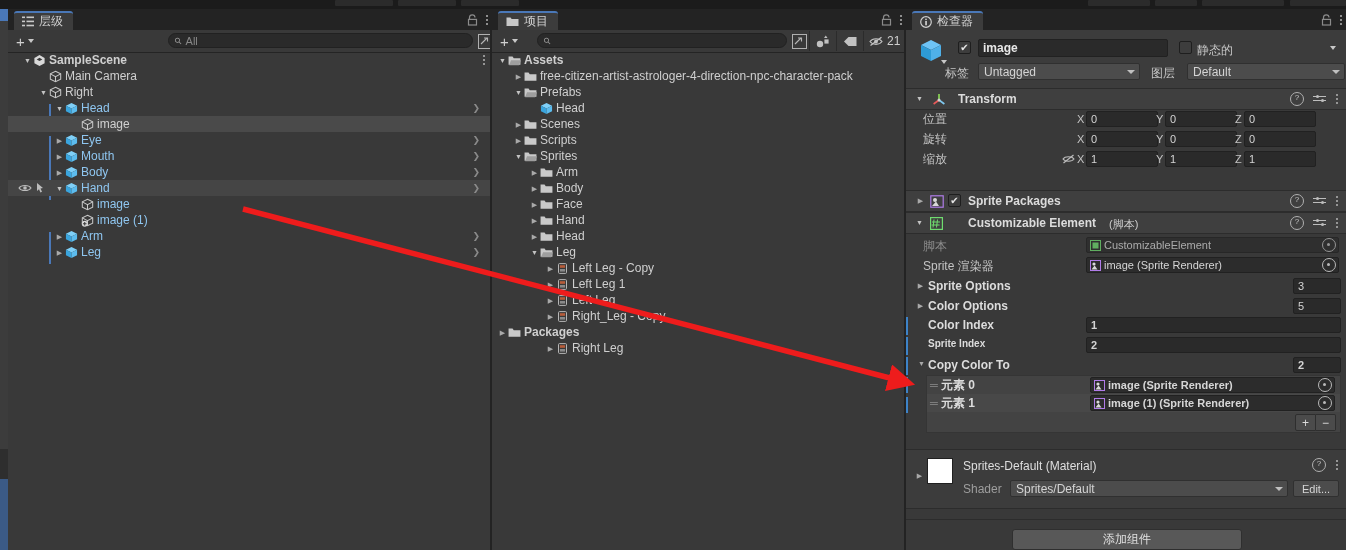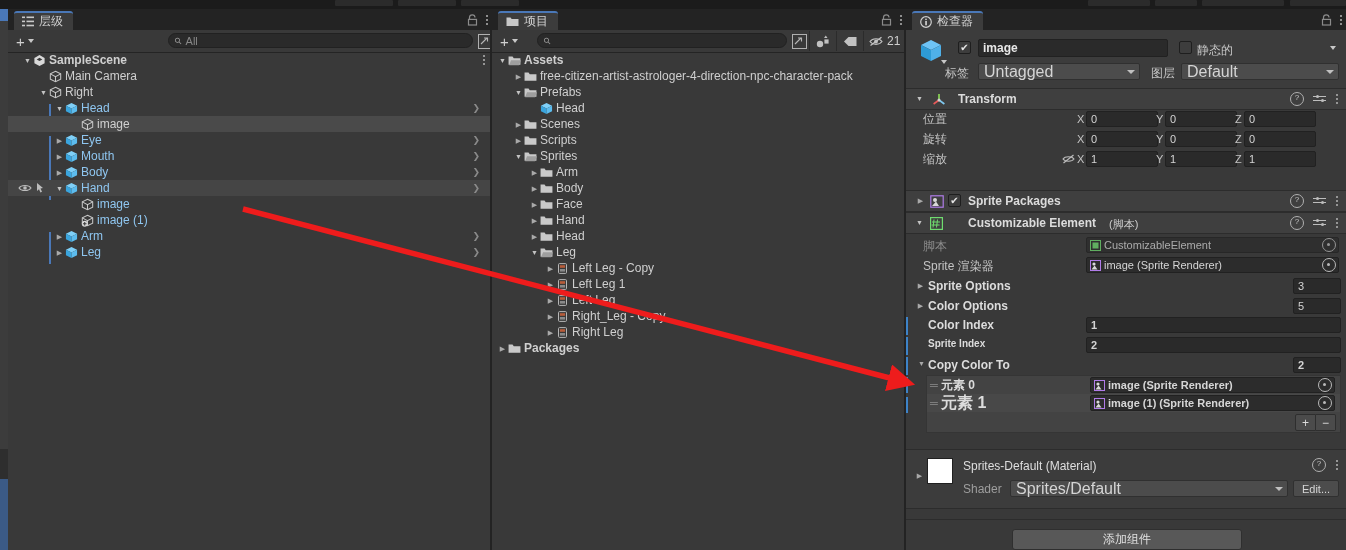--- a/index.html
+++ b/index.html
@@ -62,21 +62,21 @@
   
   .insp-row{display:flex;align-items:center;height:20px;}
   .insp-label{color:#c4c4c4;font-size:12px;}
   .ifield{
     background:#2a2a2a;border:1px solid #212121;height:16px;border-radius:2px;
     display:flex;align-items:center;padding:0 4px;box-sizing:border-box;color:#d4d4d4;font-size:11px;
   }
   .dropdown{
     background:#4c4c4c;border:1px solid #303030;height:17px;border-radius:2px;
     display:flex;align-items:center;justify-content:space-between;padding:0 4px 0 5px;box-sizing:border-box;
-    color:#d4d4d4;font-size:16px;
+    color:#d4d4d4;font-size:12px;
   }
   .dd-caret{width:0;height:0;border-left:4px solid transparent;border-right:4px solid transparent;border-top:4px solid #c0c0c0;}
   .comp-header{height:20px;background:#3f3f3f;border-top:1px solid #2c2c2c;border-bottom:1px solid #2c2c2c;display:flex;align-items:center;}
   .comp-title{font-weight:bold;font-size:12px;color:#dcdcdc;}
   .help-ico{width:12px;height:12px;border:1px solid #b0b0b0;border-radius:50%;font-size:8px;line-height:10px;text-align:center;color:#c6c6c6;}
   .sliders-ico{width:13px;height:11px;position:relative;}
   .sliders-ico i{position:absolute;left:0;width:13px;height:1px;background:#bdbdbd;}
   .sliders-ico b{position:absolute;width:3px;height:3px;background:#bdbdbd;border-radius:50%;top:-1px;}
   .objfield{
     background:#2c2c2c;border:1px solid #212121;height:16px;border-radius:2px;
@@ -532,36 +532,36 @@
         <span style="display:inline-block;width:53px"></span>
         <span class="tri">▶</span>
         <svg class="cube" style="width:10px;height:11px" viewBox="0 0 10 11">
           <rect x="1" y="0.6" width="8" height="9.8" rx="1" fill="none" stroke="#b6b6b6" stroke-width="1"></rect>
           <rect x="2.4" y="2.2" width="5.2" height="2.6" fill="#b85c3a"></rect>
           <rect x="2.4" y="6" width="5.2" height="2.6" fill="#8a8a8a"></rect>
         </svg>
         <span class="lbl go-white">Right_Leg - Copy</span>
       </div>
       <div class="row">
+        <span style="display:inline-block;width:5px"></span>
+        <span class="tri">▶</span>
+        <svg class="cube" style="width:14px" viewBox="0 0 14 12">
+          <path d="M0.6 1.8 h4.3 l1.3 1.7 h7.2 v7.2 h-12.8 z" fill="#c9c9c9"></path>
+        </svg>
+        <span class="lbl go-white bold">Packages</span>
+      </div>
+      <div class="row">
         <span style="display:inline-block;width:53px"></span>
         <span class="tri">▶</span>
         <svg class="cube" style="width:10px;height:11px" viewBox="0 0 10 11">
           <rect x="1" y="0.6" width="8" height="9.8" rx="1" fill="none" stroke="#b6b6b6" stroke-width="1"></rect>
           <rect x="2.4" y="2.2" width="5.2" height="2.6" fill="#b85c3a"></rect>
           <rect x="2.4" y="6" width="5.2" height="2.6" fill="#8a8a8a"></rect>
         </svg>
         <span class="lbl go-white">Right Leg</span>
-      </div>
-      <div class="row">
-        <span style="display:inline-block;width:5px"></span>
-        <span class="tri">▶</span>
-        <svg class="cube" style="width:14px" viewBox="0 0 14 12">
-          <path d="M0.6 1.8 h4.3 l1.3 1.7 h7.2 v7.2 h-12.8 z" fill="#c9c9c9"></path>
-        </svg>
-        <span class="lbl go-white bold">Packages</span>
       </div>
     </div>
 
   <div class="vsep" style="left:412px;top:21px;width:2px;height:520px;"></div>
 </div>
 
 <div class="abs panel" id="inspector" style="left:906px;top:9px;width:440px;height:541px;">
 
   <div class="panel-tabbar">
     <div class="tab">
@@ -600,21 +600,21 @@
     <div class="checkbox abs off" style="left:273px;top:11px;">✔</div>
     <span class="abs" style="left:291px;top:12px;font-size:12px;color:#c8c8c8;">静态的</span>
     <span class="caret-dn abs" style="left:424px;top:16px;"></span>
 
     <span class="abs" style="left:39px;top:35px;font-size:12px;color:#c4c4c4;">标签</span>
     <div class="dropdown abs" style="left:72px;top:33px;width:162px;">
       <span>Untagged</span>
       <span class="dd-caret"></span>
     </div>
     <span class="abs" style="left:245px;top:35px;font-size:12px;color:#c4c4c4;">图层</span>
-    <div class="dropdown abs" style="left:275px;top:33px;width:158px;">
+    <div class="dropdown abs" style="left:281px;top:33px;width:158px;">
       <span>Default</span>
       <span class="dd-caret"></span>
     </div>
   </div>
 
   <div class="abs comp-header" style="left:0;top:79px;width:440px;">
     <span class="tri open abs" style="left:8px;top:6px;font-size:7px;">▼</span>
     <svg class="abs" style="left:26px;top:4px;" width="14" height="13" viewBox="0 0 14 13">
       <line x1="7" y1="7" x2="7" y2="1" stroke="#8ede55" stroke-width="1.6"></line>
       <line x1="7" y1="7" x2="1.6" y2="11" stroke="#e85a5a" stroke-width="1.6"></line>
@@ -787,21 +787,21 @@
               <rect x="0.5" y="0.5" width="10" height="10" fill="none" stroke="#b07ce8" stroke-width="1"></rect>
               <circle cx="4" cy="4" r="1.6" fill="#d9d9d9"></circle>
               <path d="M1.5 9.5 L4.6 5.5 L7.5 9.5 Z" fill="#d9d9d9"></path>
             </svg>
             <span>image (Sprite Renderer)</span>
             <span class="obj-target"></span>
           </span>
         </div>
         <div class="elem-row alt" style="position: relative;">
           <span class="drag-h">═</span>
-          <span class="bold" style="color:#dcdcdc;font-size:16px;">元素 1</span>
+          <span class="bold" style="color:#dcdcdc;font-size:12px;">元素 1</span>
           <span class="objfield" style="position:absolute;left:163px;top:1px;width:245px;font-weight:bold;">
             <svg class="sr-ico" viewBox="0 0 11 11">
               <rect x="0.5" y="0.5" width="10" height="10" fill="none" stroke="#b07ce8" stroke-width="1"></rect>
               <circle cx="4" cy="4" r="1.6" fill="#d9d9d9"></circle>
               <path d="M1.5 9.5 L4.6 5.5 L7.5 9.5 Z" fill="#d9d9d9"></path>
             </svg>
             <span>image (1) (Sprite Renderer)</span>
             <span class="obj-target"></span>
           </span>
         </div>

